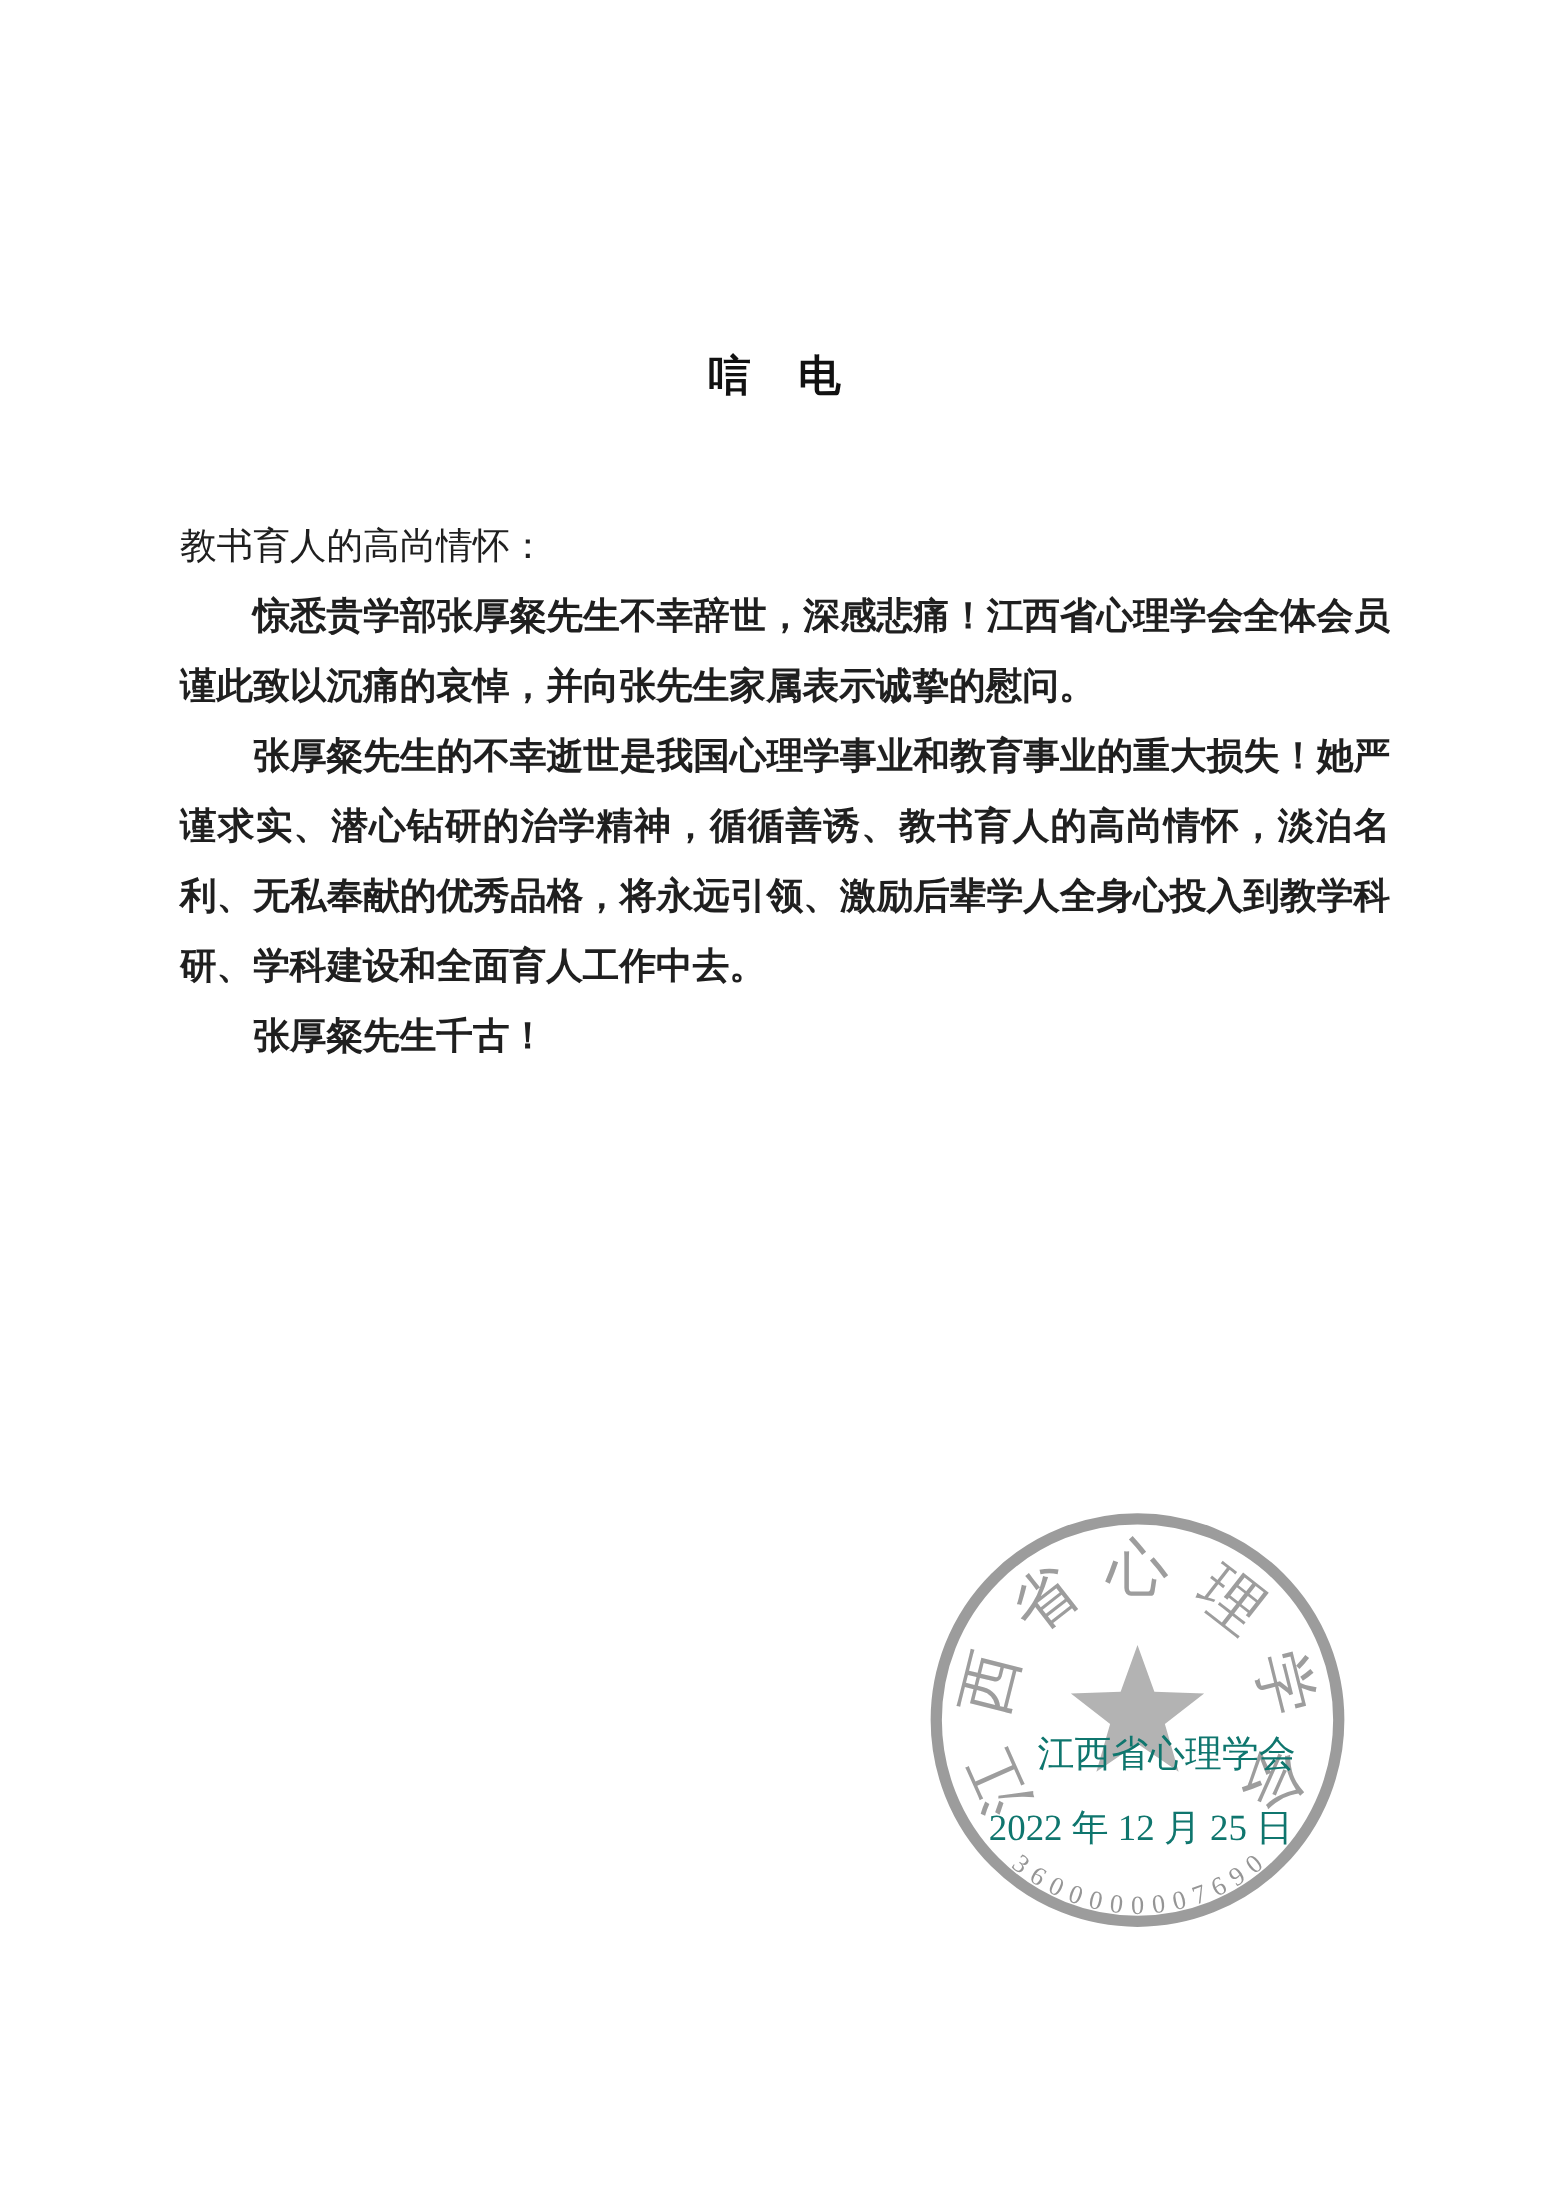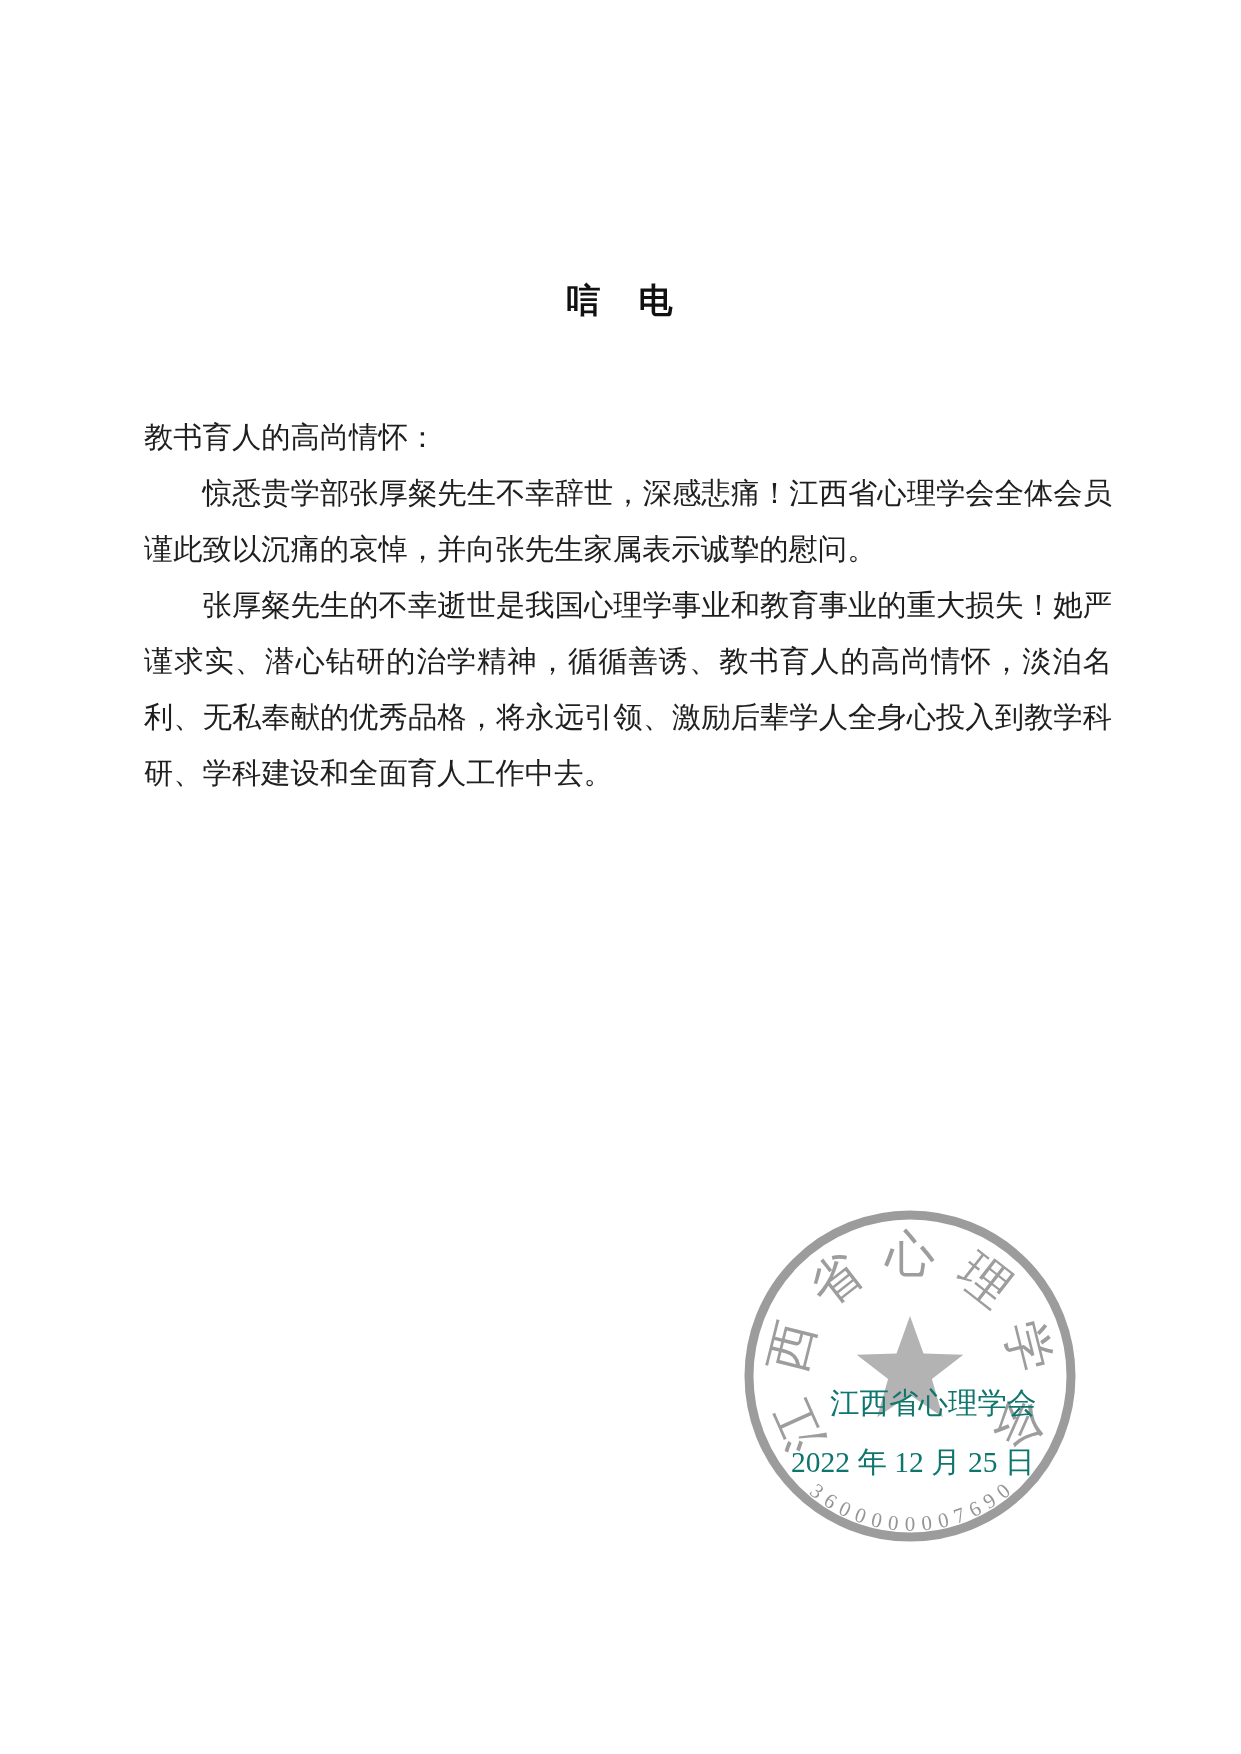--- a/index.html
+++ b/index.html
@@ -23,21 +23,21 @@
   }
   .letter-body{
     position:absolute;
     left:144px;top:409px;width:968px;
     font-size:29.3px;
     line-height:56px;
     text-align:justify;
     text-justify:inter-ideograph;
   }
   .letter-body p{margin:0;padding:0;}
-  .para{text-indent:2em;}
+  .para{text-indent:2em;font-weight:bold;}
   .closing-block{position:absolute;z-index:3;font-size:29.5px;color:#0f766e;white-space:nowrap;}
   .signature{left:830px;top:1384px;}
   .sign-date{left:791px;top:1443px;}
   .seal-svg{
     position:absolute;
     left:742px;top:1208px;
     width:336px;height:336px;
     z-index:2;
     opacity:.92;
   }
@@ -61,20 +61,21 @@
 </style>
 </head>
 <body>
 
 <div class="doc-title">唁　电</div>
 
 <div class="letter-body">
   <p class="salutation">教书育人的高尚情怀：</p>
   <p class="para">惊悉贵学部张厚粲先生不幸辞世，深感悲痛！江西省心理学会全体会员谨此致以沉痛的哀悼，并向张先生家属表示诚挚的慰问。</p>
   <p class="para">张厚粲先生的不幸逝世是我国心理学事业和教育事业的重大损失！她严谨求实、潜心钻研的治学精神，循循善诱、教书育人的高尚情怀，淡泊名利、无私奉献的优秀品格，将永远引领、激励后辈学人全身心投入到教学科研、学科建设和全面育人工作中去。</p>
+  <p class="para">张厚粲先生千古！</p>
 </div>
 
 <svg class="seal-svg" viewBox="0 0 336 336" xmlns="http://www.w3.org/2000/svg">
   <circle class="seal-ring" cx="168" cy="168" r="161"></circle>
   <polygon class="seal-star" points="168,108 181.5,145.4 221.3,146.7 189.9,171.1 200.9,209.3 168,187 135.1,209.3 146.1,171.1 114.7,146.7 154.5,145.4"></polygon>
   <g id="seal-rim">
       <text x="56.5" y="217.6" transform="rotate(-114 56.5 217.6)" class="rim-char">江</text>
       <text x="49.6" y="138.5" transform="rotate(-76 49.6 138.5)" class="rim-char">西</text>
       <text x="92.9" y="71.9" transform="rotate(-38 92.9 71.9)" class="rim-char">省</text>
       <text x="168.0" y="46.0" transform="rotate(0 168.0 46.0)" class="rim-char">心</text>

